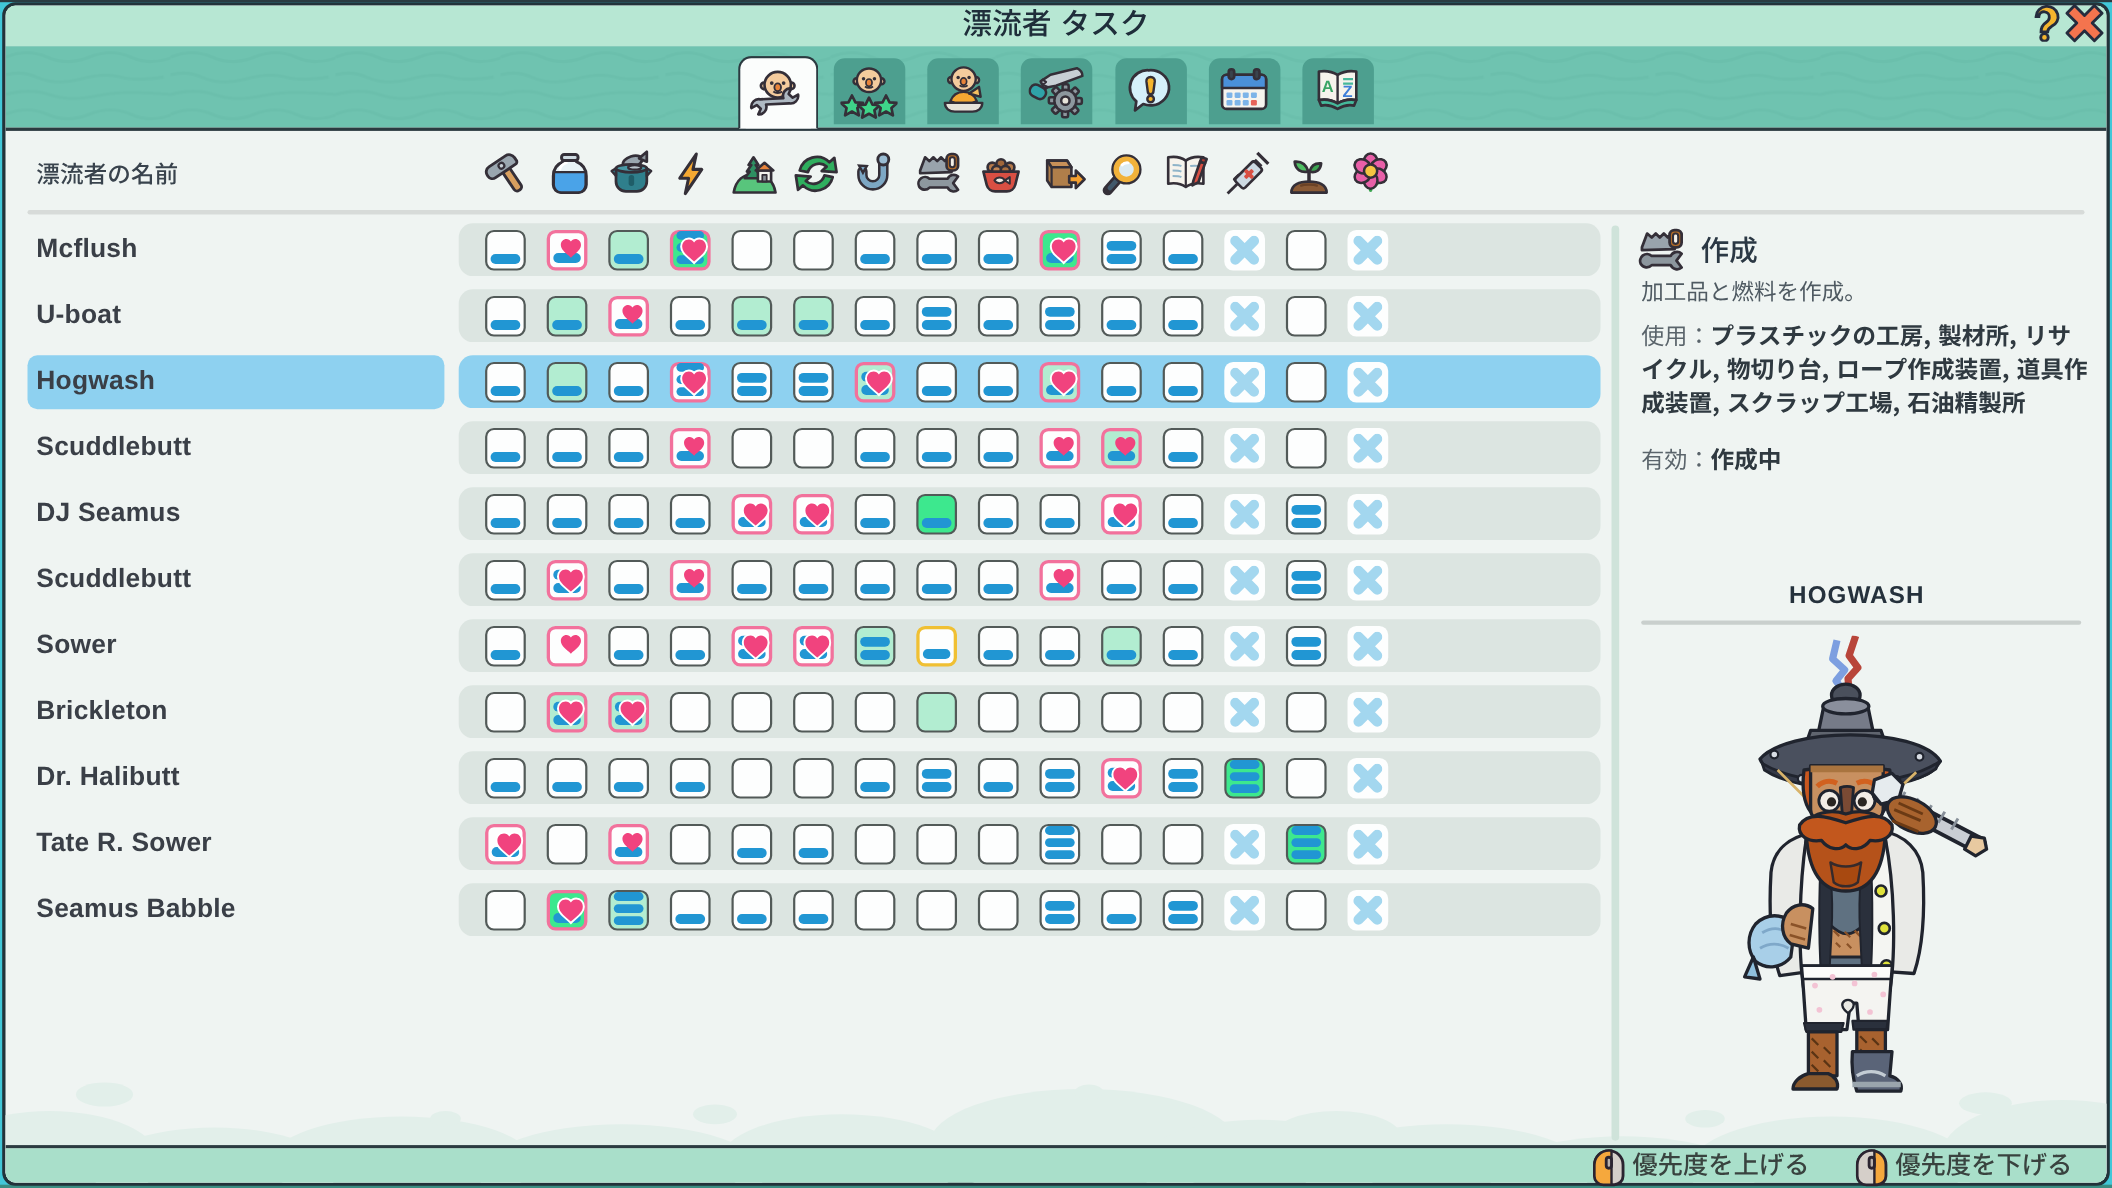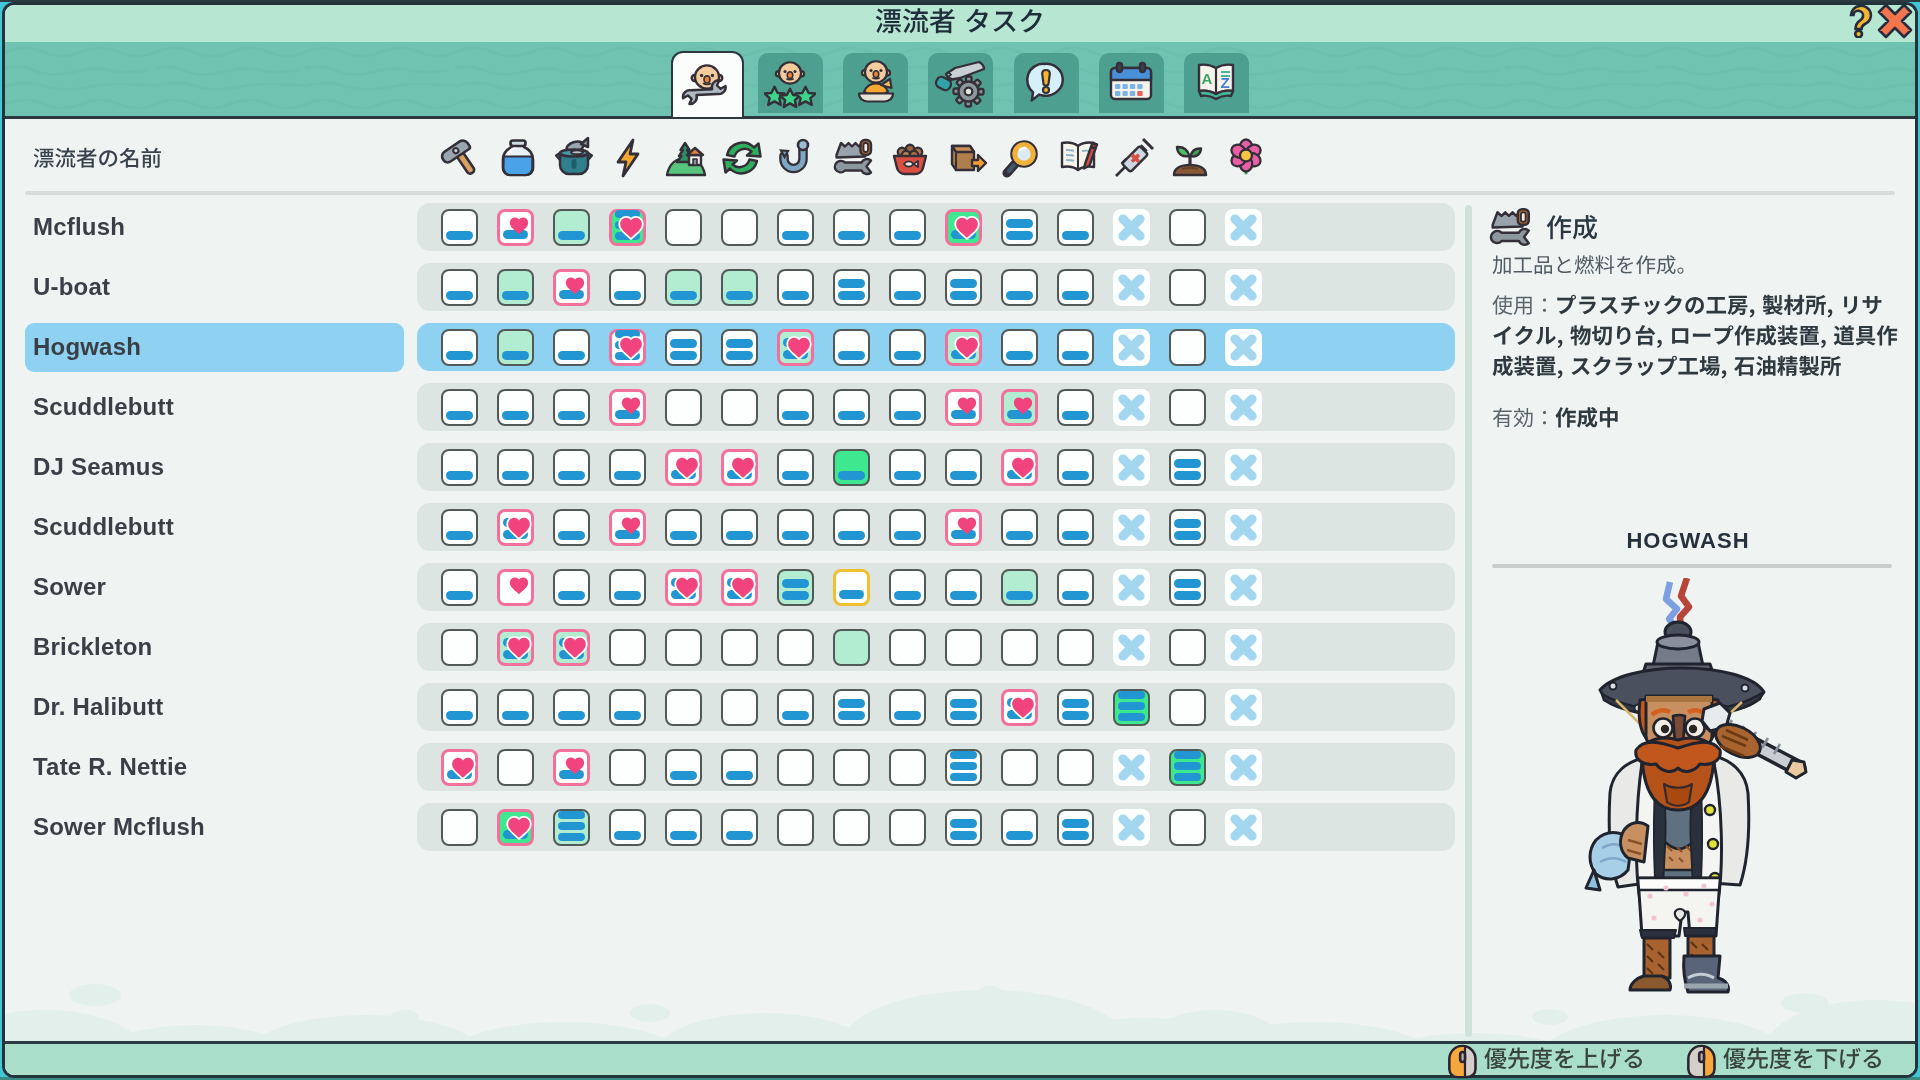--- a/index.html
+++ b/index.html
@@ -769,21 +769,21 @@
     <div style="position:absolute;left:3px;right:3px;bottom:13.5px;height:8.5px;border-radius:4.5px;background:#2196d3"></div>
     <div style="position:absolute;left:3px;right:3px;bottom:24.5px;height:8.5px;border-radius:4.5px;background:#2196d3"></div>
   </div>
 <div style="position:absolute;left:1169px;top:688.5px;width:37px;height:37px;background:#fdfefe;border:2.4px solid #525a58;border-radius:8px;box-sizing:border-box"></div>
 <div style="position:absolute;left:1225px;top:688.5px;width:37px;height:37px;background:#fdfefe;border-radius:8px">
     <svg style="position:absolute;left:5px;top:5px" width="27" height="27" viewBox="0 0 27 27">
       <path d="M5 5 L22 22 M22 5 L5 22" stroke="#a3d7ef" stroke-width="9.2" stroke-linecap="round" fill="none"></path>
     </svg>
   </div>
 <div style="position:absolute;left:417px;top:743px;width:1038px;height:48px;background:#dce5e1;border-radius:13px"></div>
-<div class="nm" style="top:752px">Tate R. Nettie</div>
+<div class="nm" style="top:752px">Tate R. Sower</div>
 <div style="position:absolute;left:441px;top:748.5px;width:37px;height:37px;background:#fdfefe;border:3px solid #f2719c;border-radius:8px;box-sizing:border-box">
     <div style="position:absolute;left:3px;right:3px;bottom:3.5px;height:9px;border-radius:4.5px;background:#2196d3"></div>
     <svg style="position:absolute;left:5.5px;top:3px" width="26" height="26" viewBox="0 0 24 24">
       <path d="M12 21 C8 17 2 13.5 2 8.5 C2 5 4.5 2.6 7.6 2.6 C9.5 2.6 11 3.6 12 5 C13 3.6 14.5 2.6 16.4 2.6 C19.5 2.6 22 5 22 8.5 C22 13.5 16 17 12 21 Z" fill="#f1437e" stroke="#fff" stroke-width="3.4" paint-order="stroke"></path>
     </svg>
   </div>
 <div style="position:absolute;left:497px;top:748.5px;width:37px;height:37px;background:#fdfefe;border:2.4px solid #525a58;border-radius:8px;box-sizing:border-box"></div>
 <div style="position:absolute;left:553px;top:748.5px;width:37px;height:37px;background:#fdfefe;border:3px solid #f2719c;border-radius:8px;box-sizing:border-box">
     <div style="position:absolute;left:3px;right:3px;bottom:3.5px;height:9px;border-radius:4.5px;background:#2196d3"></div>
     <svg style="position:absolute;left:7.5px;top:3px" width="22" height="22" viewBox="0 0 24 24">
@@ -816,21 +816,21 @@
     <div style="position:absolute;left:3px;right:3px;bottom:2.5px;height:8.5px;border-radius:4.5px;background:#2196d3"></div>
     <div style="position:absolute;left:3px;right:3px;bottom:13.5px;height:8.5px;border-radius:4.5px;background:#2196d3"></div>
     <div style="position:absolute;left:3px;right:3px;bottom:24.5px;height:8.5px;border-radius:4.5px;background:#2196d3"></div>
   </div>
 <div style="position:absolute;left:1225px;top:748.5px;width:37px;height:37px;background:#fdfefe;border-radius:8px">
     <svg style="position:absolute;left:5px;top:5px" width="27" height="27" viewBox="0 0 27 27">
       <path d="M5 5 L22 22 M22 5 L5 22" stroke="#a3d7ef" stroke-width="9.2" stroke-linecap="round" fill="none"></path>
     </svg>
   </div>
 <div style="position:absolute;left:417px;top:803px;width:1038px;height:48px;background:#dce5e1;border-radius:13px"></div>
-<div class="nm" style="top:812px">Sower Mcflush</div>
+<div class="nm" style="top:812px">Seamus Babble</div>
 <div style="position:absolute;left:441px;top:808.5px;width:37px;height:37px;background:#fdfefe;border:2.4px solid #525a58;border-radius:8px;box-sizing:border-box"></div>
 <div style="position:absolute;left:497px;top:808.5px;width:37px;height:37px;background:#3de88e;border:3px solid #f2719c;border-radius:8px;box-sizing:border-box">
     <div style="position:absolute;left:3px;right:3px;bottom:3.5px;height:9px;border-radius:4.5px;background:#2196d3"></div>
     <svg style="position:absolute;left:5.5px;top:3px" width="26" height="26" viewBox="0 0 24 24">
       <path d="M12 21 C8 17 2 13.5 2 8.5 C2 5 4.5 2.6 7.6 2.6 C9.5 2.6 11 3.6 12 5 C13 3.6 14.5 2.6 16.4 2.6 C19.5 2.6 22 5 22 8.5 C22 13.5 16 17 12 21 Z" fill="#f1437e" stroke="#fff" stroke-width="3.4" paint-order="stroke"></path>
     </svg>
   </div>
 <div style="position:absolute;left:553px;top:808.5px;width:37px;height:37px;background:#b2edd1;border:2.4px solid #525a58;border-radius:8px;box-sizing:border-box">
     <div style="position:absolute;left:3px;right:3px;bottom:2.5px;height:8.5px;border-radius:4.5px;background:#2196d3"></div>
     <div style="position:absolute;left:3px;right:3px;bottom:13.5px;height:8.5px;border-radius:4.5px;background:#2196d3"></div>

